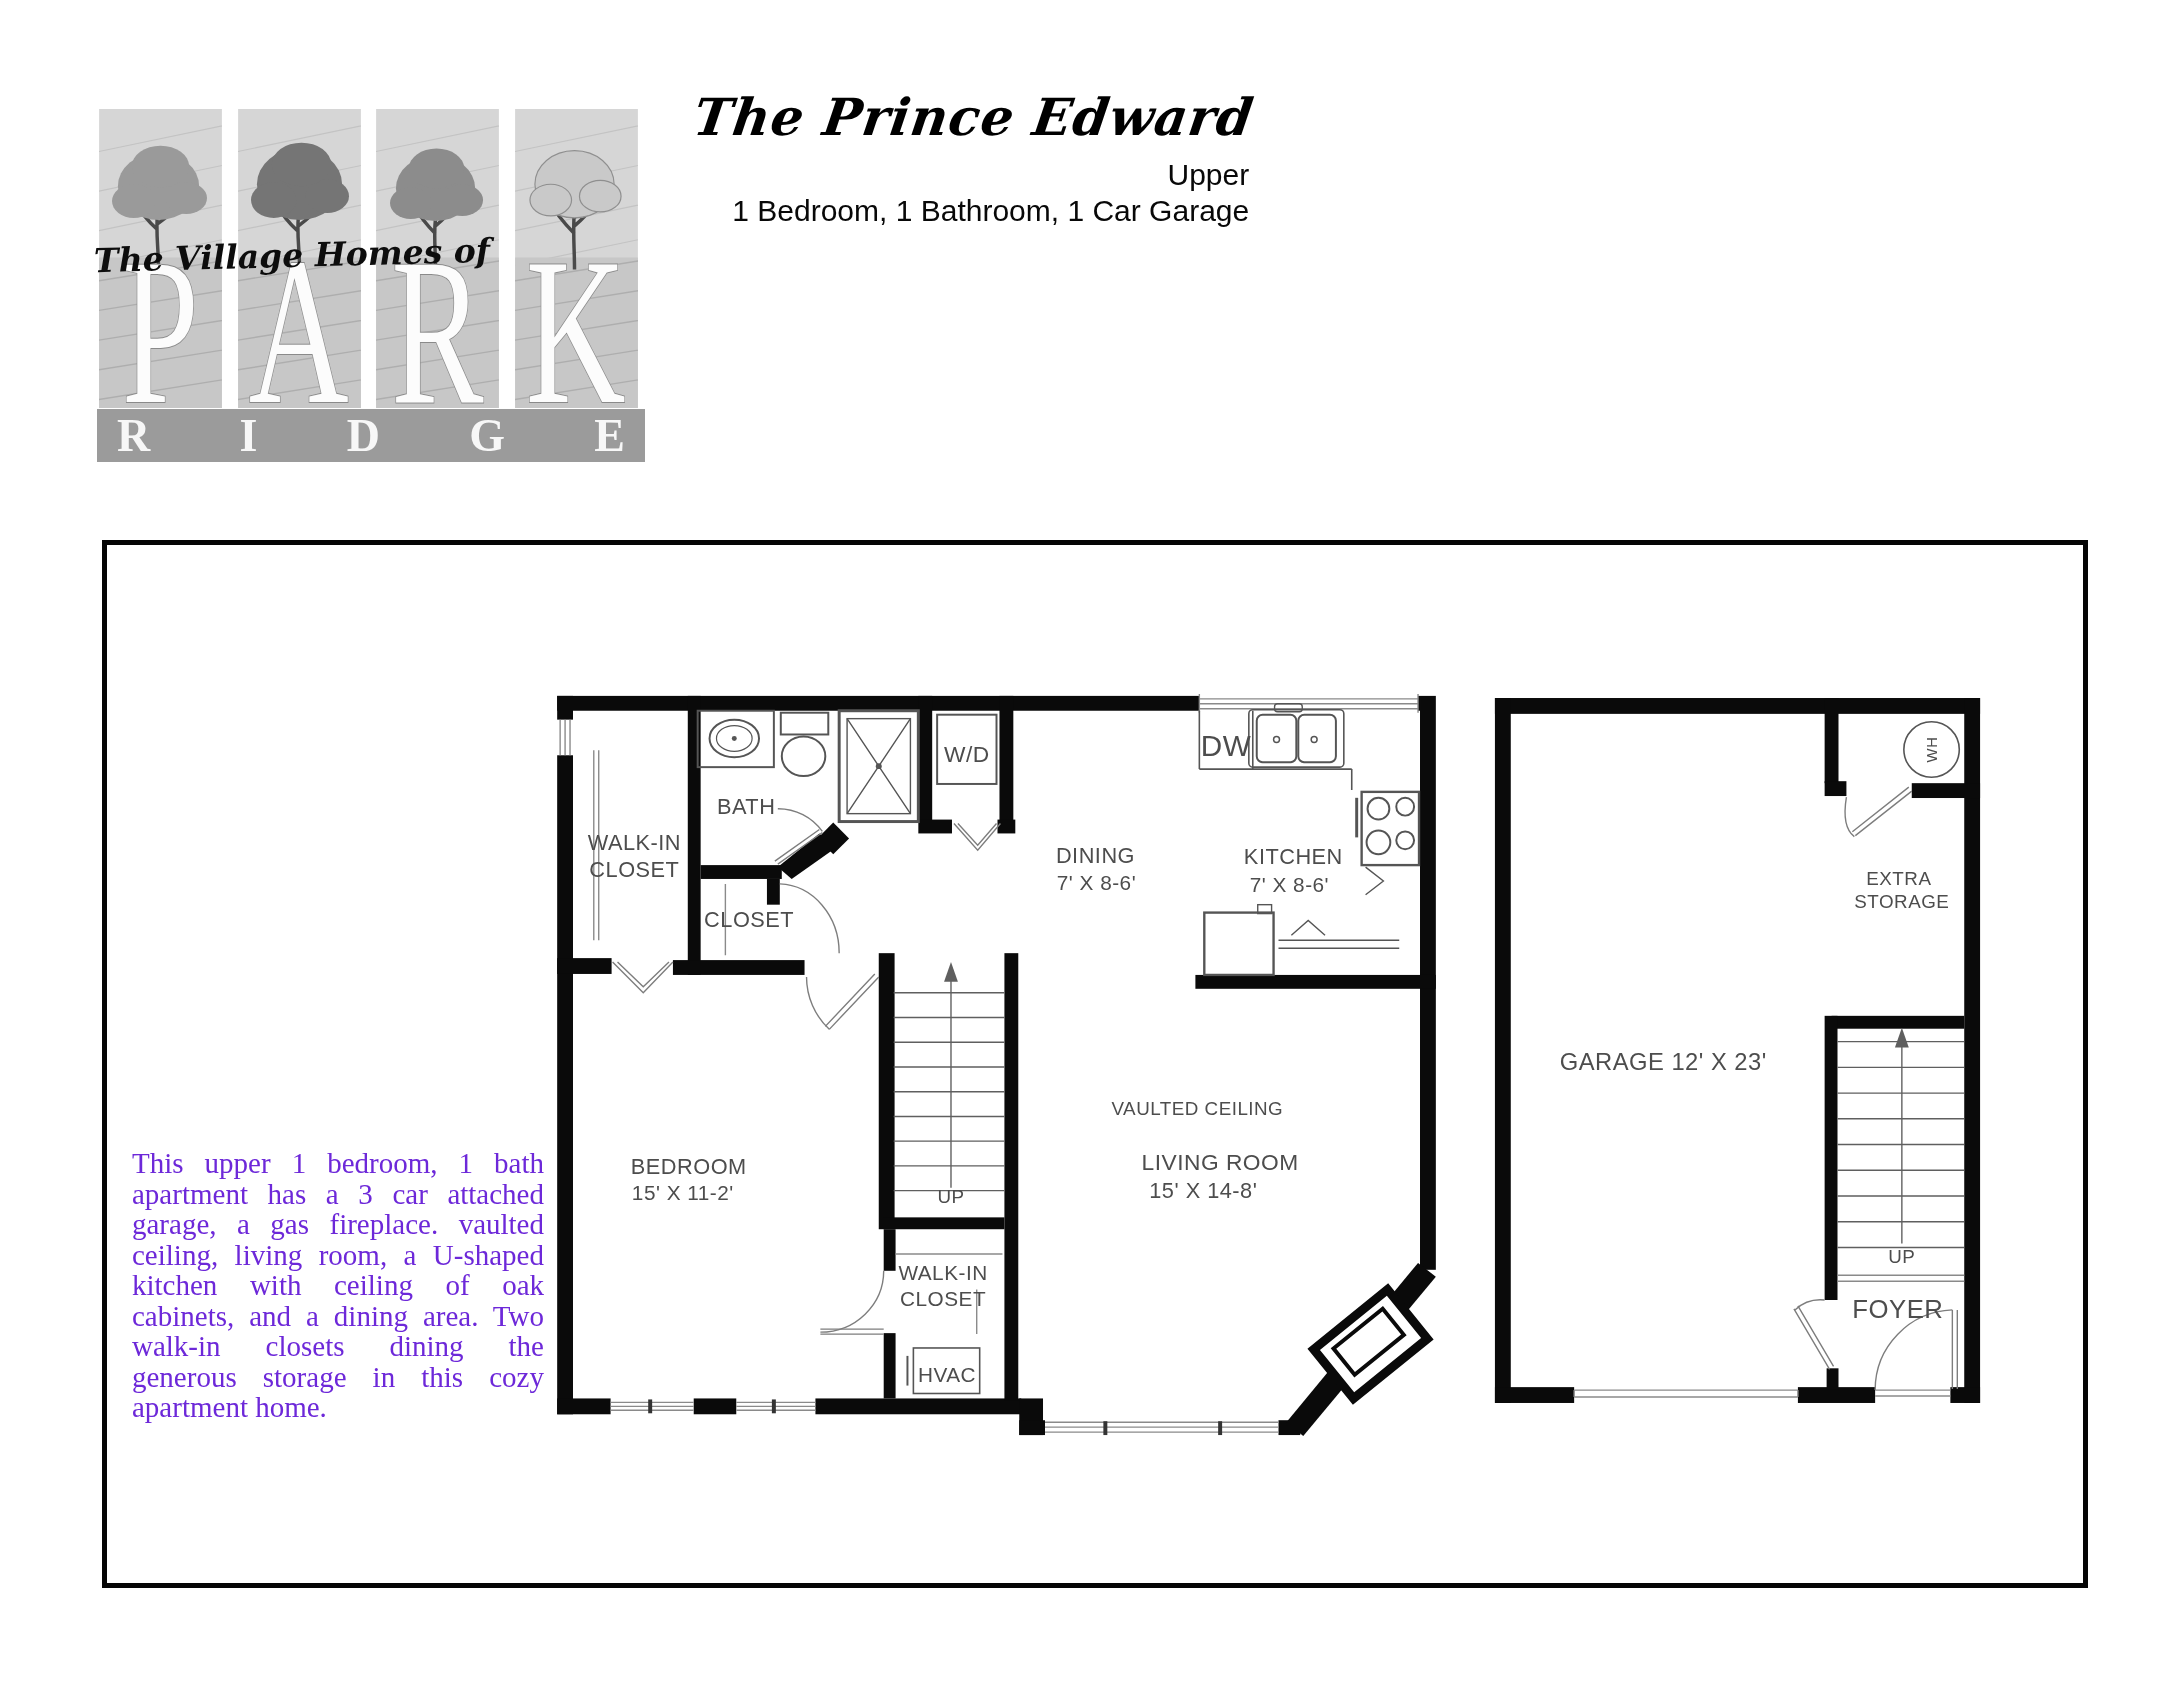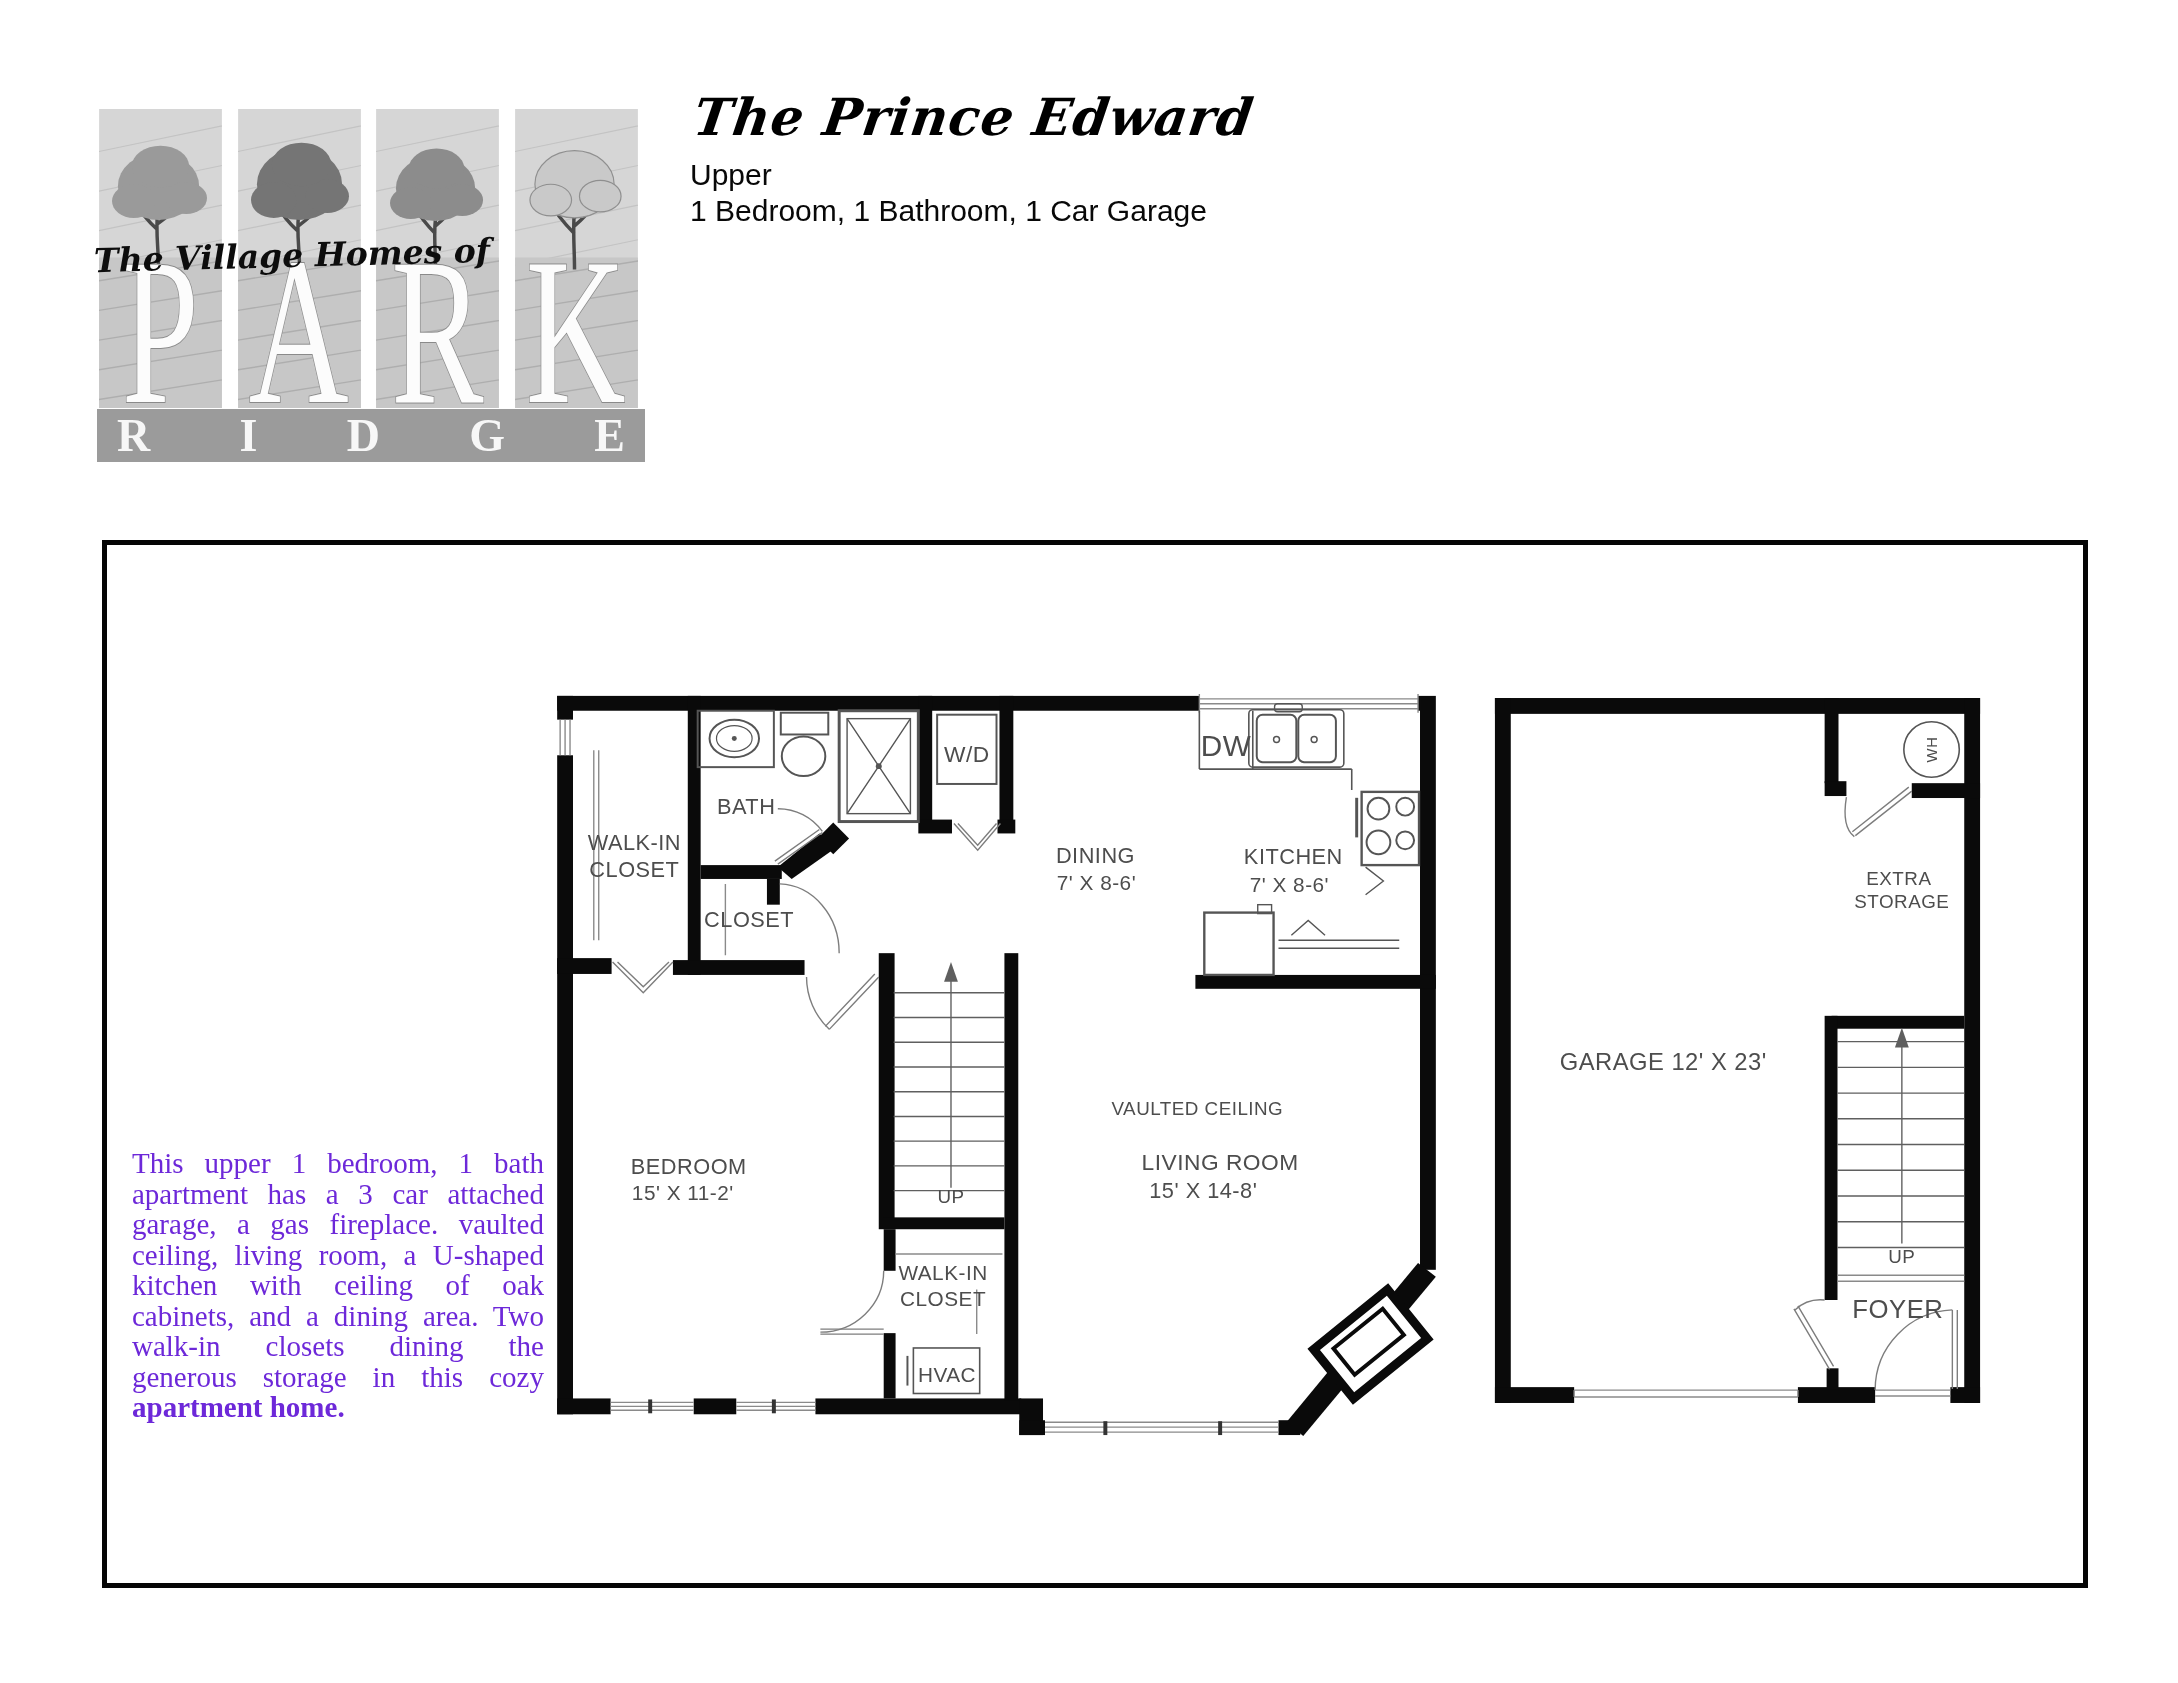--- a/index.html
+++ b/index.html
@@ -30,31 +30,31 @@
      padding:0 20px;box-sizing:border-box;}
   #ridge-bar span{font-family:"Liberation Serif",serif;font-weight:bold;
      font-size:46px;color:#f7f7f7;line-height:53px;}
 
   
   #header-block{position:absolute;left:690px;top:87px;}
   #plan-title{font-family:"DejaVu Serif",serif;font-style:italic;font-weight:bold;
      font-size:51px;color:#000;transform:skewX(-8deg);transform-origin:left bottom;
      letter-spacing:1px;margin-bottom:10px;white-space:nowrap;}
   .header-line{font-family:"Liberation Sans",sans-serif;font-size:30px;color:#080808;
-     line-height:36px;white-space:nowrap;}
+     line-height:36px;white-space:nowrap;text-align:right;}
 
   
   #plan-box{position:absolute;left:102px;top:540px;width:1976px;height:1038px;
      border:5px solid #050505;}
 
   
   #description{position:absolute;left:132px;top:1148px;width:412px;
      font-family:"Liberation Serif",serif;font-size:29px;color:#6d28d9;}
   .desc-line{line-height:30.5px;text-align:justify;text-align-last:justify;white-space:nowrap;}
-  .desc-line.last{text-align-last:left;font-weight:bold;}
+  .desc-line.last{text-align-last:left;}
 
   
   .plan-svg{position:absolute;}
   .wall{fill:#0a0a0a;stroke:none;}
   .fix{stroke:#555;fill:none;}
   .thin{stroke:#8a8a8a;stroke-width:1.4;fill:none;}
   .door{stroke:#7d7d7d;stroke-width:1.4;fill:none;}
   .step{stroke:#5f5f5f;stroke-width:1.4;fill:none;}
   text.lbl{font-family:"Liberation Sans",sans-serif;fill:#4d4d4d;letter-spacing:.5px;}
 </style>

